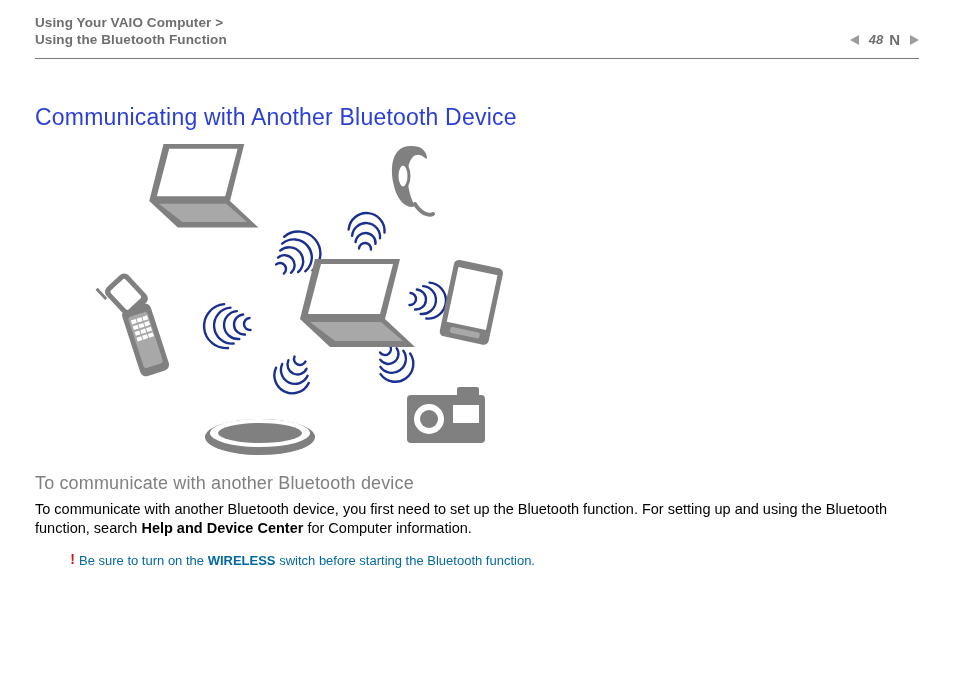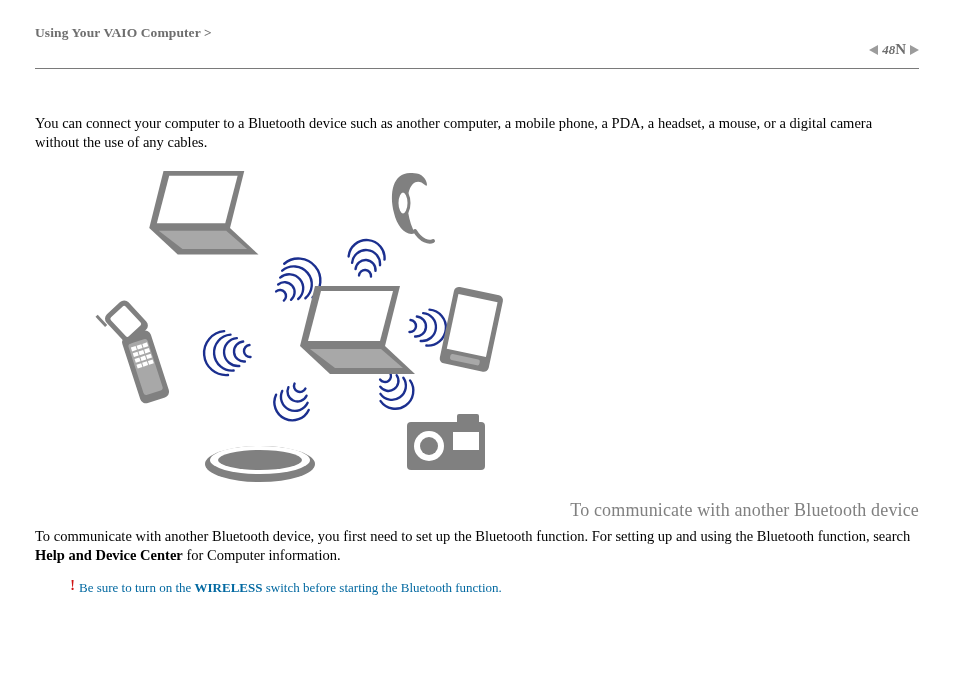--- a/index.html
+++ b/index.html
@@ -9,23 +9,22 @@
     height: 674px;
     background: #ffffff;
     font-family: Arial, Helvetica, sans-serif;
     color: #000;
     position: relative;
     overflow: hidden;
   }
   .page {
     position: absolute;
     left: 35px;
-    top: 24px;
+    top: 14px;
     width: 884px;
-    font-family: Liberation Serif, serif;
   }
   .header {
     position: relative;
     height: 44px;
     border-bottom: 1px solid #7a7a7a;
     margin-bottom: 45px;
   }
   .breadcrumb-line1 {
     font-size: 13.5px;
     font-weight: bold;
@@ -39,21 +38,21 @@
     color: #6e6e6e;
     letter-spacing: 0.1px;
     line-height: 17px;
   }
   .page-nav {
     position: absolute;
     right: 0;
     top: 17px;
     display: flex;
     align-items: center;
-    gap: 3px;
+    gap: 9px;
     font-size: 13px;
     font-style: italic;
     font-weight: bold;
     color: #6e6e6e;
   }
   .nav-arrow-left, .nav-arrow-right {
     display: inline-block;
     width: 0; height: 0;
     border-top: 5px solid transparent;
     border-bottom: 5px solid transparent;
@@ -80,21 +79,20 @@
     color: #000;
     margin: 0 0 14px 0;
     line-height: 19px;
   }
   h2.subhead {
     font-size: 18px;
     font-weight: normal;
     color: #808080;
     margin: 0 0 6px 0;
     letter-spacing: 0.15px;
-    text-align: right;
   }
   strong { font-weight: bold; }
   .note-row {
     margin-top: 14px;
     display: flex;
     align-items: flex-start;
   }
   .note-bang {
     color: #d01515;
     font-weight: bold;
@@ -119,30 +117,31 @@
   }
   .illus svg { position:absolute; left:0; top:0; }
 </style>
 </head>
 <body>
 
 <div class="page">
 
   <div class="header">
     <div class="breadcrumb-line1">Using Your VAIO Computer &gt;</div>
+    <div class="breadcrumb-line2">Using the Bluetooth Function</div>
     <div class="page-nav">
       <span class="nav-arrow-left"></span>
       <span>48</span>
       <span class="n-letter">N</span>
       <span class="nav-arrow-right"></span>
     </div>
   </div>
 
-
-  <p class="body">You can connect your computer to a Bluetooth device such as another computer, a mobile phone, a PDA, a headset, a mouse, or a digital camera without the use of any cables.</p>
+  <h1 class="title">Communicating with Another Bluetooth Device</h1>
+
 
   <div class="illus">
     <svg width="470" height="320" viewBox="0 0 470 320">
 
       <g stroke="#1b2f8f" stroke-width="2.4" fill="none" stroke-linecap="round">
 
         <g transform="translate(205,130) rotate(-40)">
           <path d="M0,-6 A6,6 0 0 1 0,6"></path>
           <path d="M6,-10 A10,10 0 0 1 6,10"></path>
           <path d="M12,-14 A14,14 0 0 1 12,14"></path>

